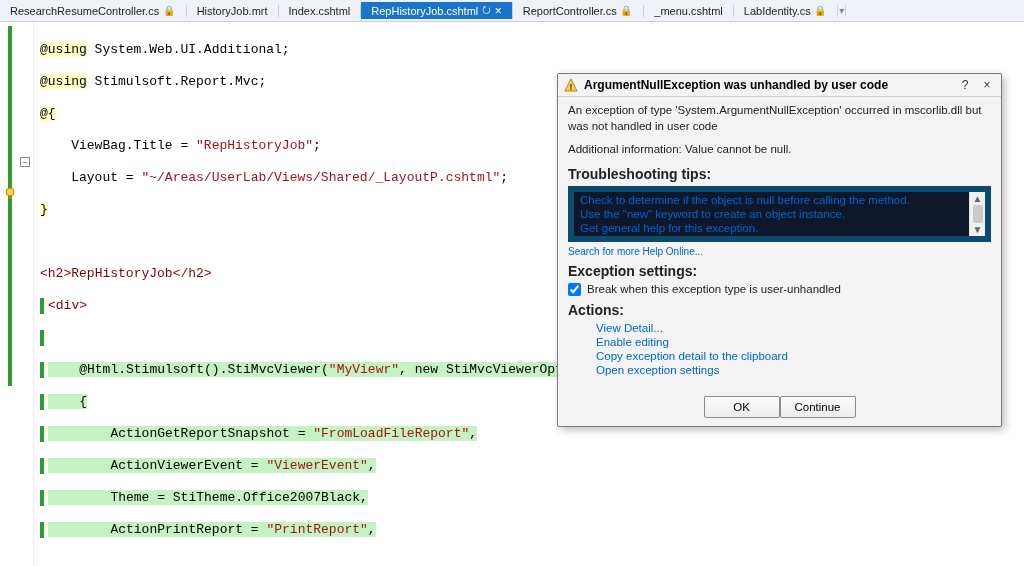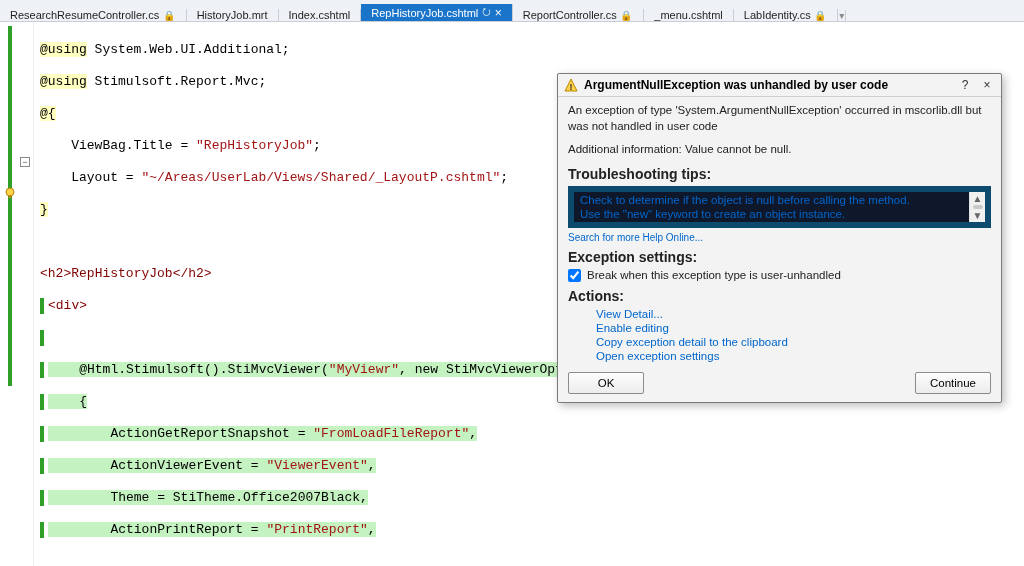--- a/index.html
+++ b/index.html
@@ -12,21 +12,21 @@
     overflow: hidden;
     position: relative;
   }
 
   
   .tab-bar {
     display: flex;
     height: 22px;
     background: #eef1f5;
     border-bottom: 1px solid #c9ced6;
-    align-items: flex-end;
+    align-items: center;
   }
   .tab {
     display: flex;
     align-items: center;
     gap: 4px;
     padding: 0 10px;
     border-right: 1px solid #c9ced6;
     font-size: 11px;
     color: #1e1e1e;
     cursor: pointer;
@@ -136,21 +136,21 @@
   .tips-scroll {
     position:absolute; right:0; top:0; bottom:0; width:16px;
     background:#f0f0f0; border-left:1px solid #e2e2e2;
     display:flex; flex-direction:column; justify-content:space-between; align-items:center;
   }
   .tips-scroll .arr { font-size:10px; color:#666; cursor:pointer; padding:1px 0; }
   .tips-scroll .thumb { width:10px; height:28px; background:#c9c9c9; border-radius:2px; }
   .linklike { color:#0066cc; cursor:pointer; display:block; margin:2px 0; }
   .chk-row { display:flex; align-items:center; gap:6px; margin-top:4px; }
   .actions { margin-top:2px;margin-left:28px; }
-  .btn-row { display:flex; justify-content:space-between; margin-top:10px; }
+  .btn-row { display:flex; justify-content:center; margin-top:20px; }
   .vs-btn {
     min-width:76px; height:22px;
     background: linear-gradient(#fdfdfd,#ececec);
     border:1px solid #8b8b8b;
     font-size:11.5px;
     cursor:pointer;
     border-radius:2px;
   }
   .help-link { font-size:10px; color:#0066cc; cursor:pointer; margin-top:4px; display:inline-block;}
 </style>
@@ -236,20 +236,21 @@
     <span class="hdr-btn">×</span>
   </div>
   <div class="exc-body">
     <p>An exception of type 'System.ArgumentNullException' occurred in mscorlib.dll but was not handled in user code</p>
     <p>Additional information: Value cannot be null.</p>
 
     <div class="sect-title">Troubleshooting tips:</div>
     <div class="tips-box">
       <span class="linklike">Check to determine if the object is null before calling the method.</span>
       <span class="linklike">Use the "new" keyword to create an object instance.</span>
+      <span class="linklike">Get general help for this exception.</span>
       <div class="tips-scroll">
         <span class="arr">▲</span>
         <span class="thumb"></span>
         <span class="arr">▼</span>
       </div>
     </div>
     <span class="help-link">Search for more Help Online...</span>
 
     <div class="sect-title">Exception settings:</div>
     <label class="chk-row">

